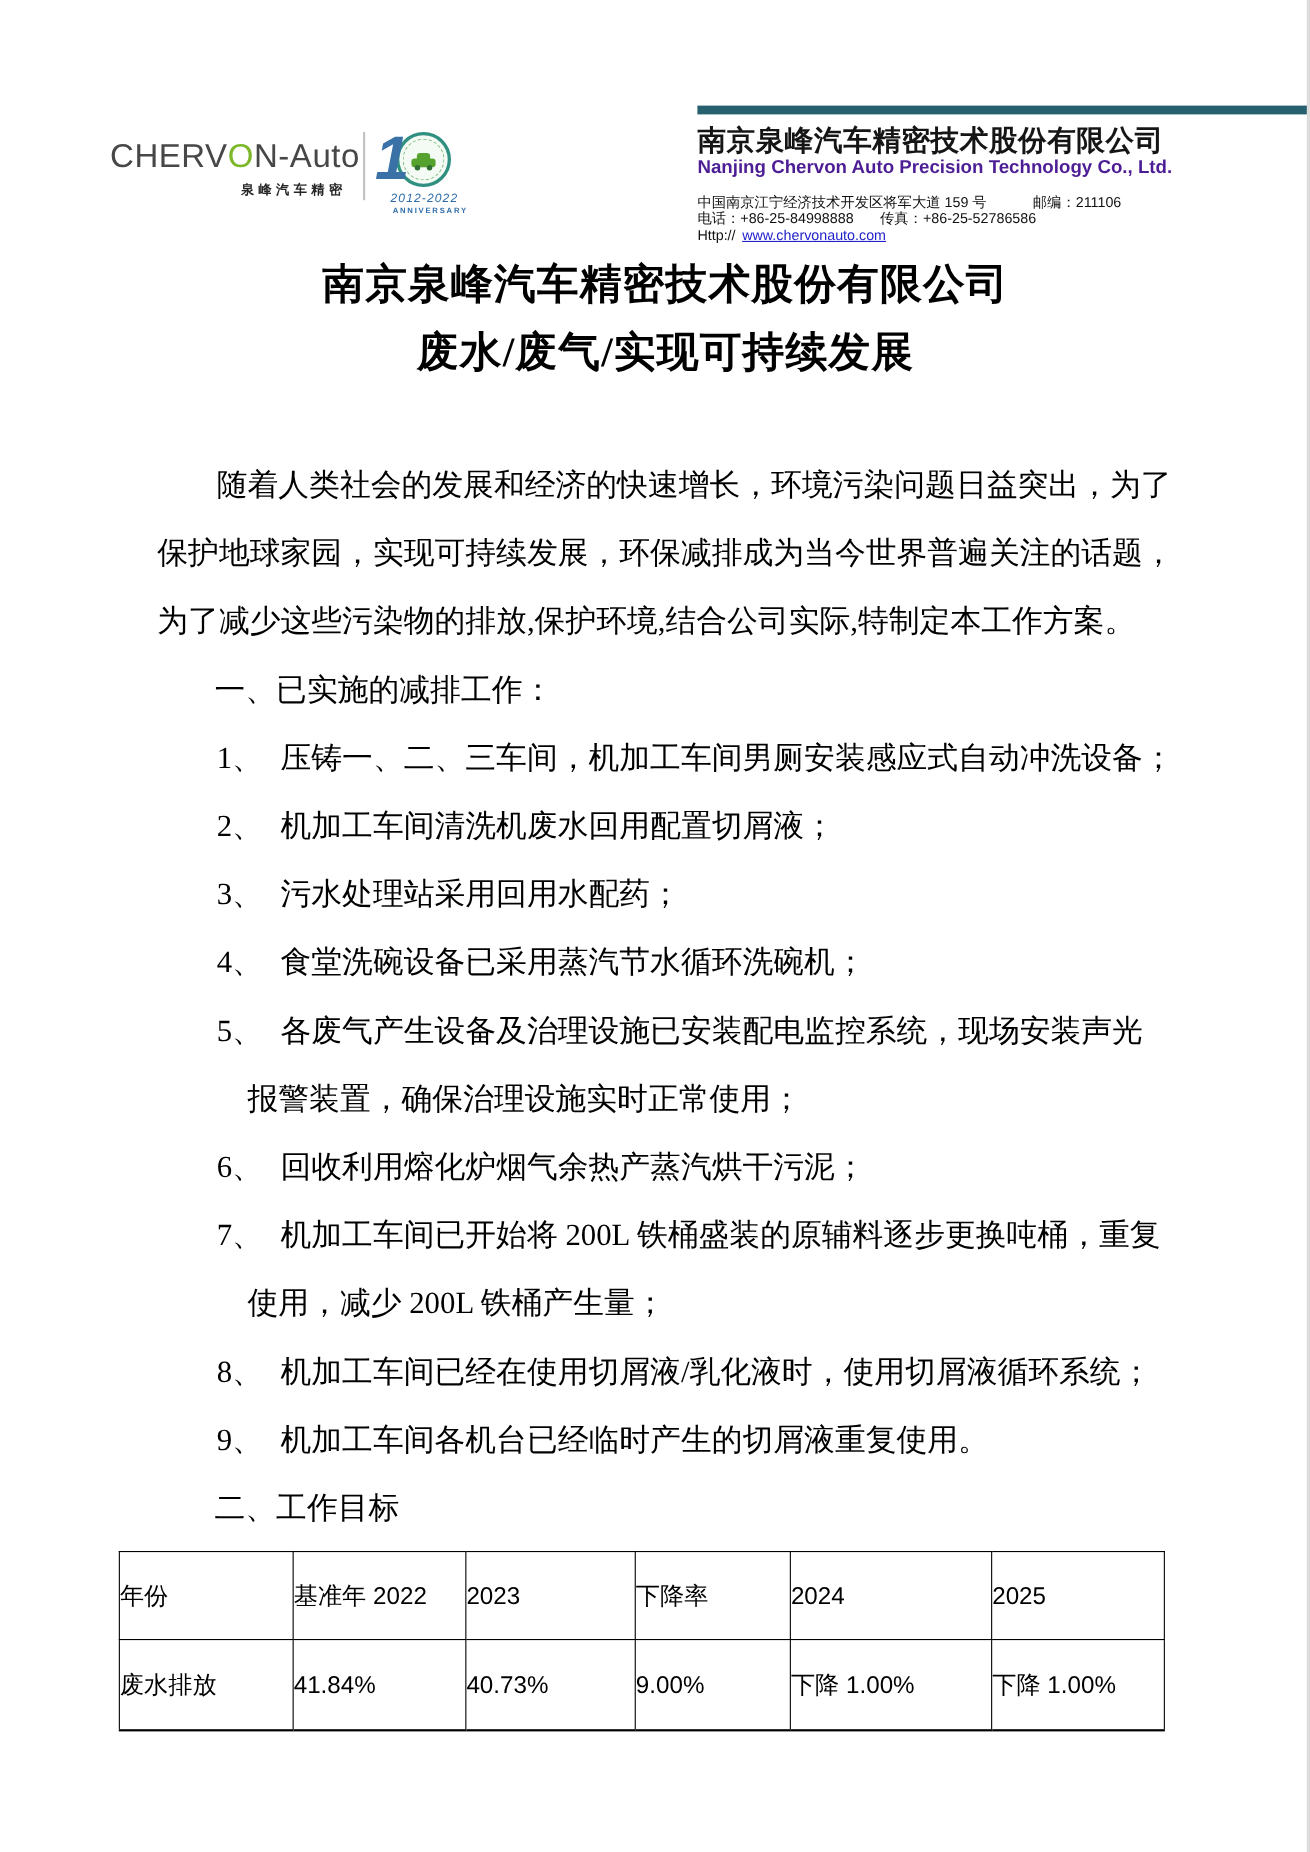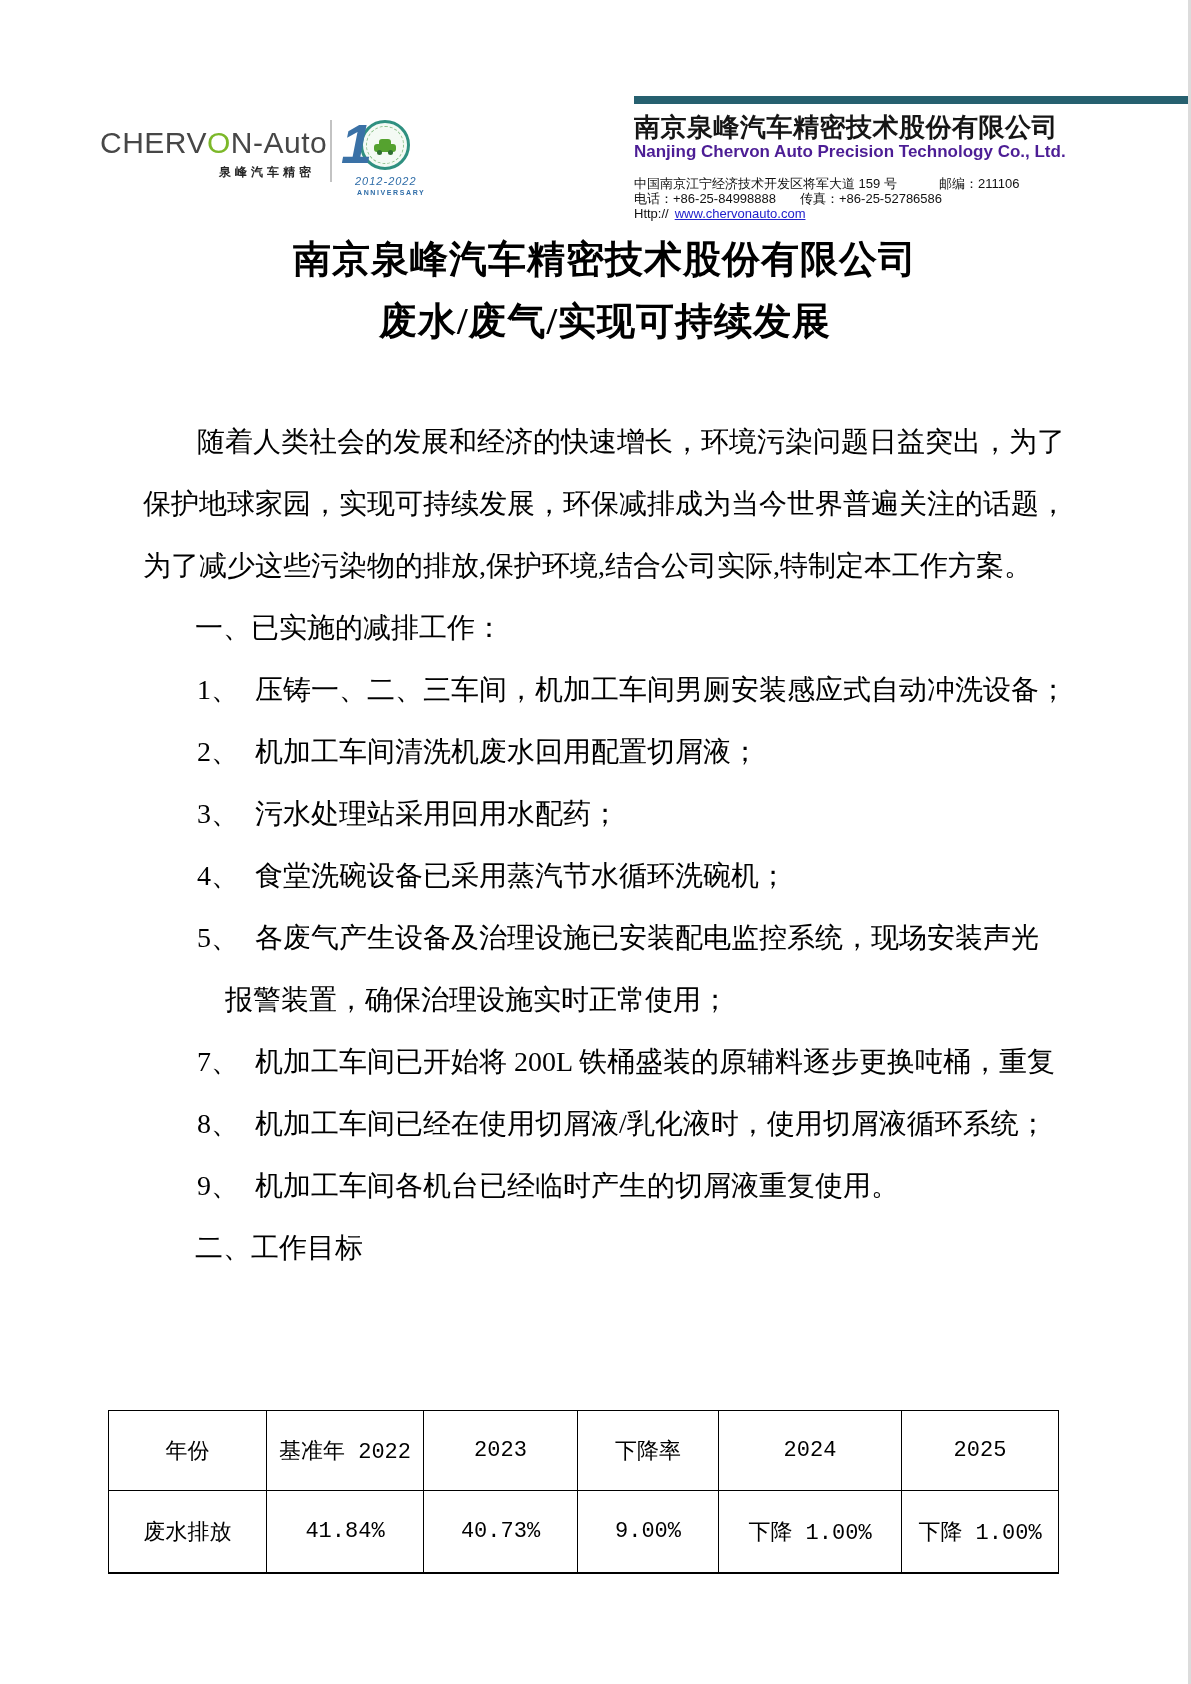--- a/index.html
+++ b/index.html
@@ -66,22 +66,22 @@
   .line { height:62px; line-height:62px; font-size:28px; white-space:nowrap; }
   .line.first { text-indent:54px; }
   .line.sec { padding-left:52px; }
   .line.item { padding-left:54px; }
   .line.cont { padding-left:82px; }
   .num { display:inline-block; width:58px; }
 
   
   .goals { position:absolute; left:108px; top:1410px; width:950px; border-collapse:collapse;
     table-layout:fixed; }
-  .goals td { border:1px solid #000; text-align:center; vertical-align:middle;
-    font-size:22px; font-family:Liberation Mono, monospace; padding:0; }
+  .goals td { border:1px solid #000; text-align:left; vertical-align:middle;
+    font-size:22px; font-family:Liberation Sans, sans-serif; padding:0; }
   .goals tr.thr td { height:79px; }
   .goals tr.tdr td { height:81px; border-bottom-width:2px; }
 </style>
 </head>
 <body>
 
 <div>
 
   <div class="logo-block">
     <div class="brand"><span>CHERV</span><span class="o-green">O</span><span>N-Auto</span></div>
@@ -125,21 +125,23 @@
     <div class="line">为了减少这些污染物的排放,保护环境,结合公司实际,特制定本工作方案。</div>
 
     <div class="line sec">一、已实施的减排工作：</div>
 
     <div class="line item"><span class="num">1、</span><span>压铸一、二、三车间，机加工车间男厕安装感应式自动冲洗设备；</span></div>
     <div class="line item"><span class="num">2、</span><span>机加工车间清洗机废水回用配置切屑液；</span></div>
     <div class="line item"><span class="num">3、</span><span>污水处理站采用回用水配药；</span></div>
     <div class="line item"><span class="num">4、</span><span>食堂洗碗设备已采用蒸汽节水循环洗碗机；</span></div>
     <div class="line item"><span class="num">5、</span><span>各废气产生设备及治理设施已安装配电监控系统，现场安装声光</span></div>
     <div class="line cont">报警装置，确保治理设施实时正常使用；</div>
+    <div class="line item"><span class="num">6、</span><span>回收利用熔化炉烟气余热产蒸汽烘干污泥；</span></div>
     <div class="line item"><span class="num">7、</span><span>机加工车间已开始将 200L 铁桶盛装的原辅料逐步更换吨桶，重复</span></div>
+    <div class="line cont">使用，减少 200L 铁桶产生量；</div>
     <div class="line item"><span class="num">8、</span><span>机加工车间已经在使用切屑液/乳化液时，使用切屑液循环系统；</span></div>
     <div class="line item"><span class="num">9、</span><span>机加工车间各机台已经临时产生的切屑液重复使用。</span></div>
 
     <div class="line sec">二、工作目标</div>
   </div>
 
   <table class="goals">
     <colgroup>
       <col style="width:158px">
         <col style="width:157px">

